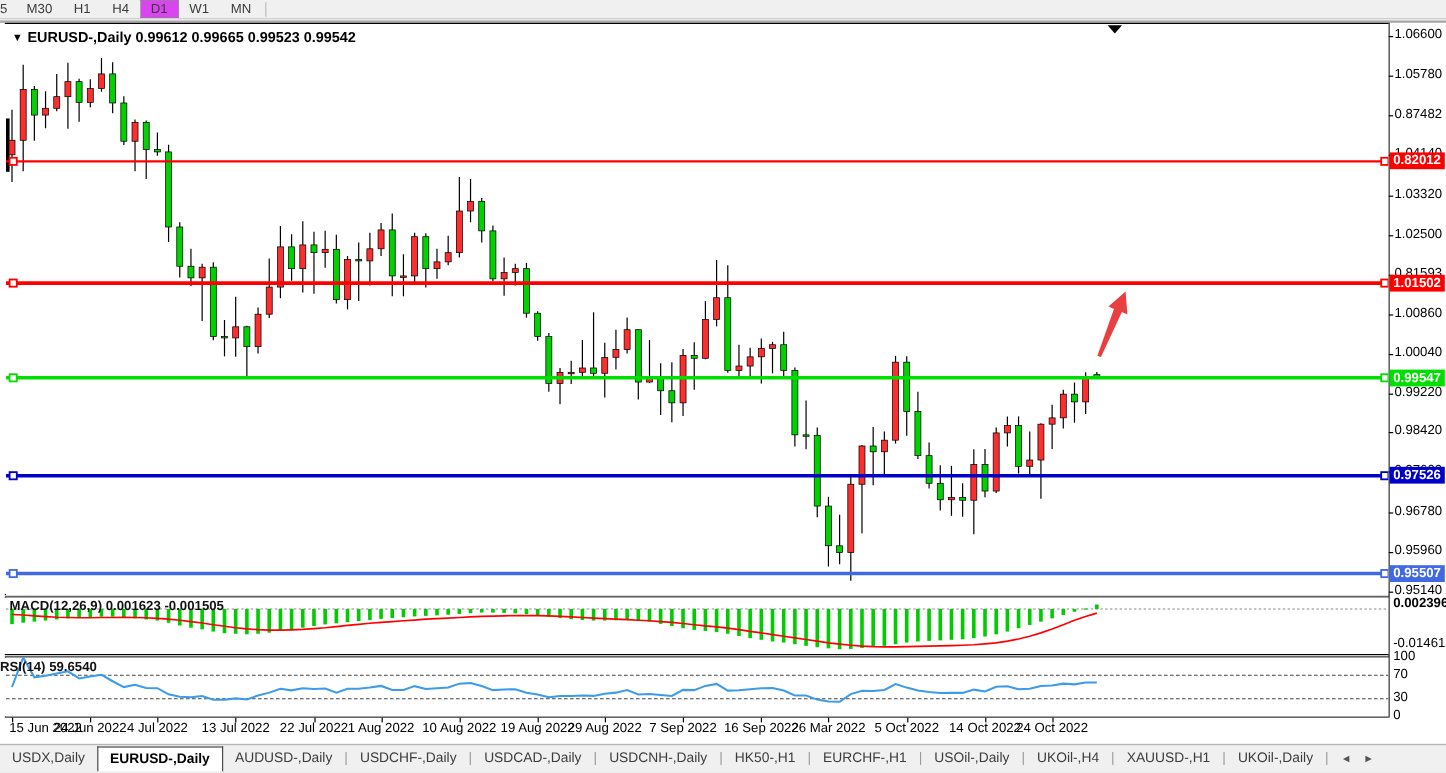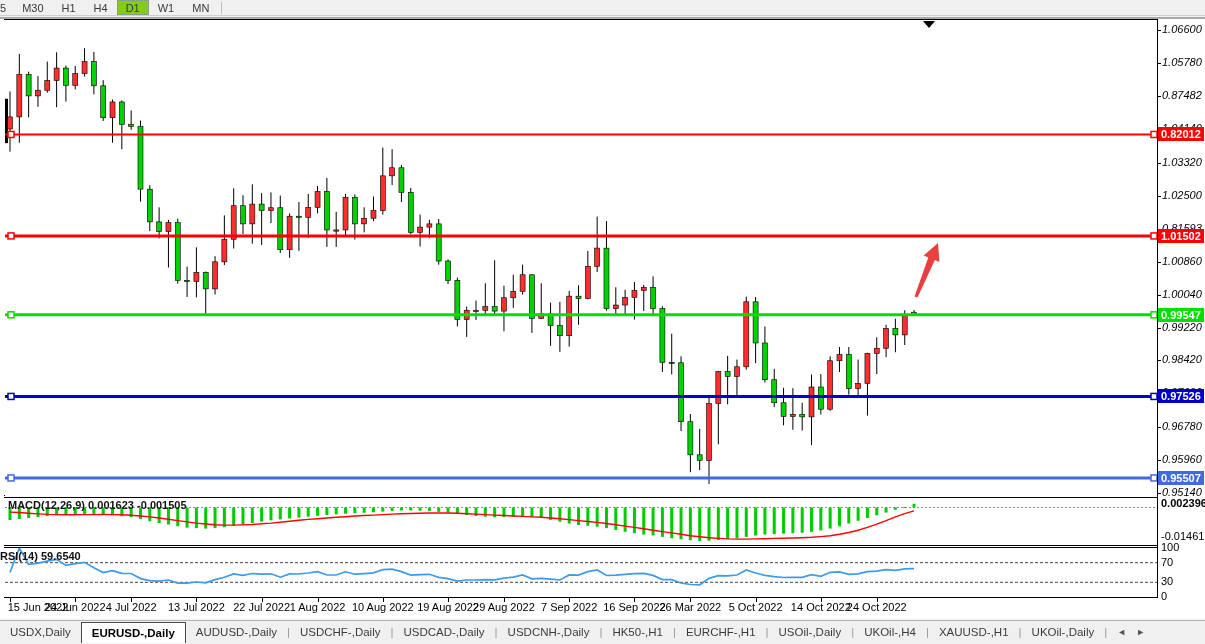--- a/index.html
+++ b/index.html
@@ -4,29 +4,29 @@
 <style>
   html,body{margin:0;padding:0;background:#e4e4e4;}
   *{box-sizing:border-box;}
   #app{position:relative;width:1205px;height:644px;background:#f0f0f0;overflow:hidden;
        font-family:"Liberation Sans",sans-serif;-webkit-font-smoothing:none;}
   .abs{position:absolute;}
   
   #toolbar{left:0;top:0;width:1205px;height:16px;background:#f0f0f0;border-bottom:1px solid #cfcfcf;
            display:flex;align-items:center;font-size:11px;color:#3a3a3a;}
   .tf-btn{padding:0 8px;height:15px;line-height:15px;cursor:default;border:1px solid transparent;}
-  .tf-btn.active{background:#84cc16;border:1px dotted #8a8a8a;}
+  .tf-btn.active{background:#d946ef;border:1px dotted #8a8a8a;}
   .tf-sep{width:1px;height:12px;background:#bdbdbd;margin:0 3px;}
   
   #chartwin{left:0;top:17px;width:1205px;height:602px;background:#ffffff;border-top:2px solid #a9a9a9;}
   .panel-border{background:#000;}
   #title{left:10px;top:24px;font-size:12px;font-weight:700;color:#000;white-space:nowrap;z-index:30;}
   #title .tri{font-size:9px;vertical-align:1px;margin-right:4px;}
   .ind-label{font-size:11px;font-weight:700;color:#111;white-space:nowrap;z-index:30;}
-  .ytick{font-size:11px;color:#000;left:1162px;white-space:nowrap;z-index:5;font-style:italic;}
+  .ytick{font-size:11px;color:#000;left:1162px;white-space:nowrap;z-index:5;}
   .ytickmark{width:4px;height:1px;background:#000;left:1157px;z-index:5;}
   .hline-label{left:1158px;font-size:11px;font-weight:700;color:#fff;padding:0 3px;height:14px;
                line-height:14px;z-index:20;}
   .macd-axis{left:1161px;font-size:11px;color:#000;white-space:nowrap;z-index:5;}
   .xlabel{top:601px;font-size:11px;color:#000;white-space:nowrap;transform:translateX(-50%);z-index:5;}
   .xtickmark{top:598px;width:1px;height:4px;background:#000;z-index:5;}
   
   #tabbar{left:0;top:620px;width:1205px;height:23px;background:#f0f0f0;border-top:1px solid #b5b5b5;
           display:flex;align-items:stretch;font-size:11.5px;color:#3c3c3c;white-space:nowrap;overflow:hidden;}
   .tab{display:flex;align-items:center;padding:0 10px;cursor:default;}
@@ -54,20 +54,24 @@
   <div id="chartwin" class="abs"></div>
 
   <div class="abs panel-border" style="left:4px;top:19px;width:1153px;height:1px"></div>
   <div class="abs panel-border" style="left:4px;top:495px;width:1153px;height:1px"></div>
   <div class="abs panel-border" style="left:4px;top:497px;width:1153px;height:1px"></div>
   <div class="abs panel-border" style="left:4px;top:545px;width:1153px;height:1px"></div>
   <div class="abs panel-border" style="left:4px;top:547px;width:1153px;height:1px"></div>
   <div class="abs panel-border" style="left:4px;top:597px;width:1153px;height:1px"></div>
   <div class="abs panel-border" style="left:1157px;top:19px;width:1px;height:579px"></div>
 
+  <div id="title" class="abs">
+    <span class="tri">▼</span><span>EURUSD-,Daily</span>
+    <span>0.99612 0.99665 0.99523 0.99542</span>
+  </div>
 
   <div class="abs ind-label" style="left:8px;top:499px">
     <span>MACD(12,26,9)</span>
     <span>0.001623</span>
     <span>-0.001505</span>
   </div>
   <div class="abs ind-label" style="left:0;top:550px">
     <span>RSI(14)</span>
     <span>59.6540</span>
   </div>

